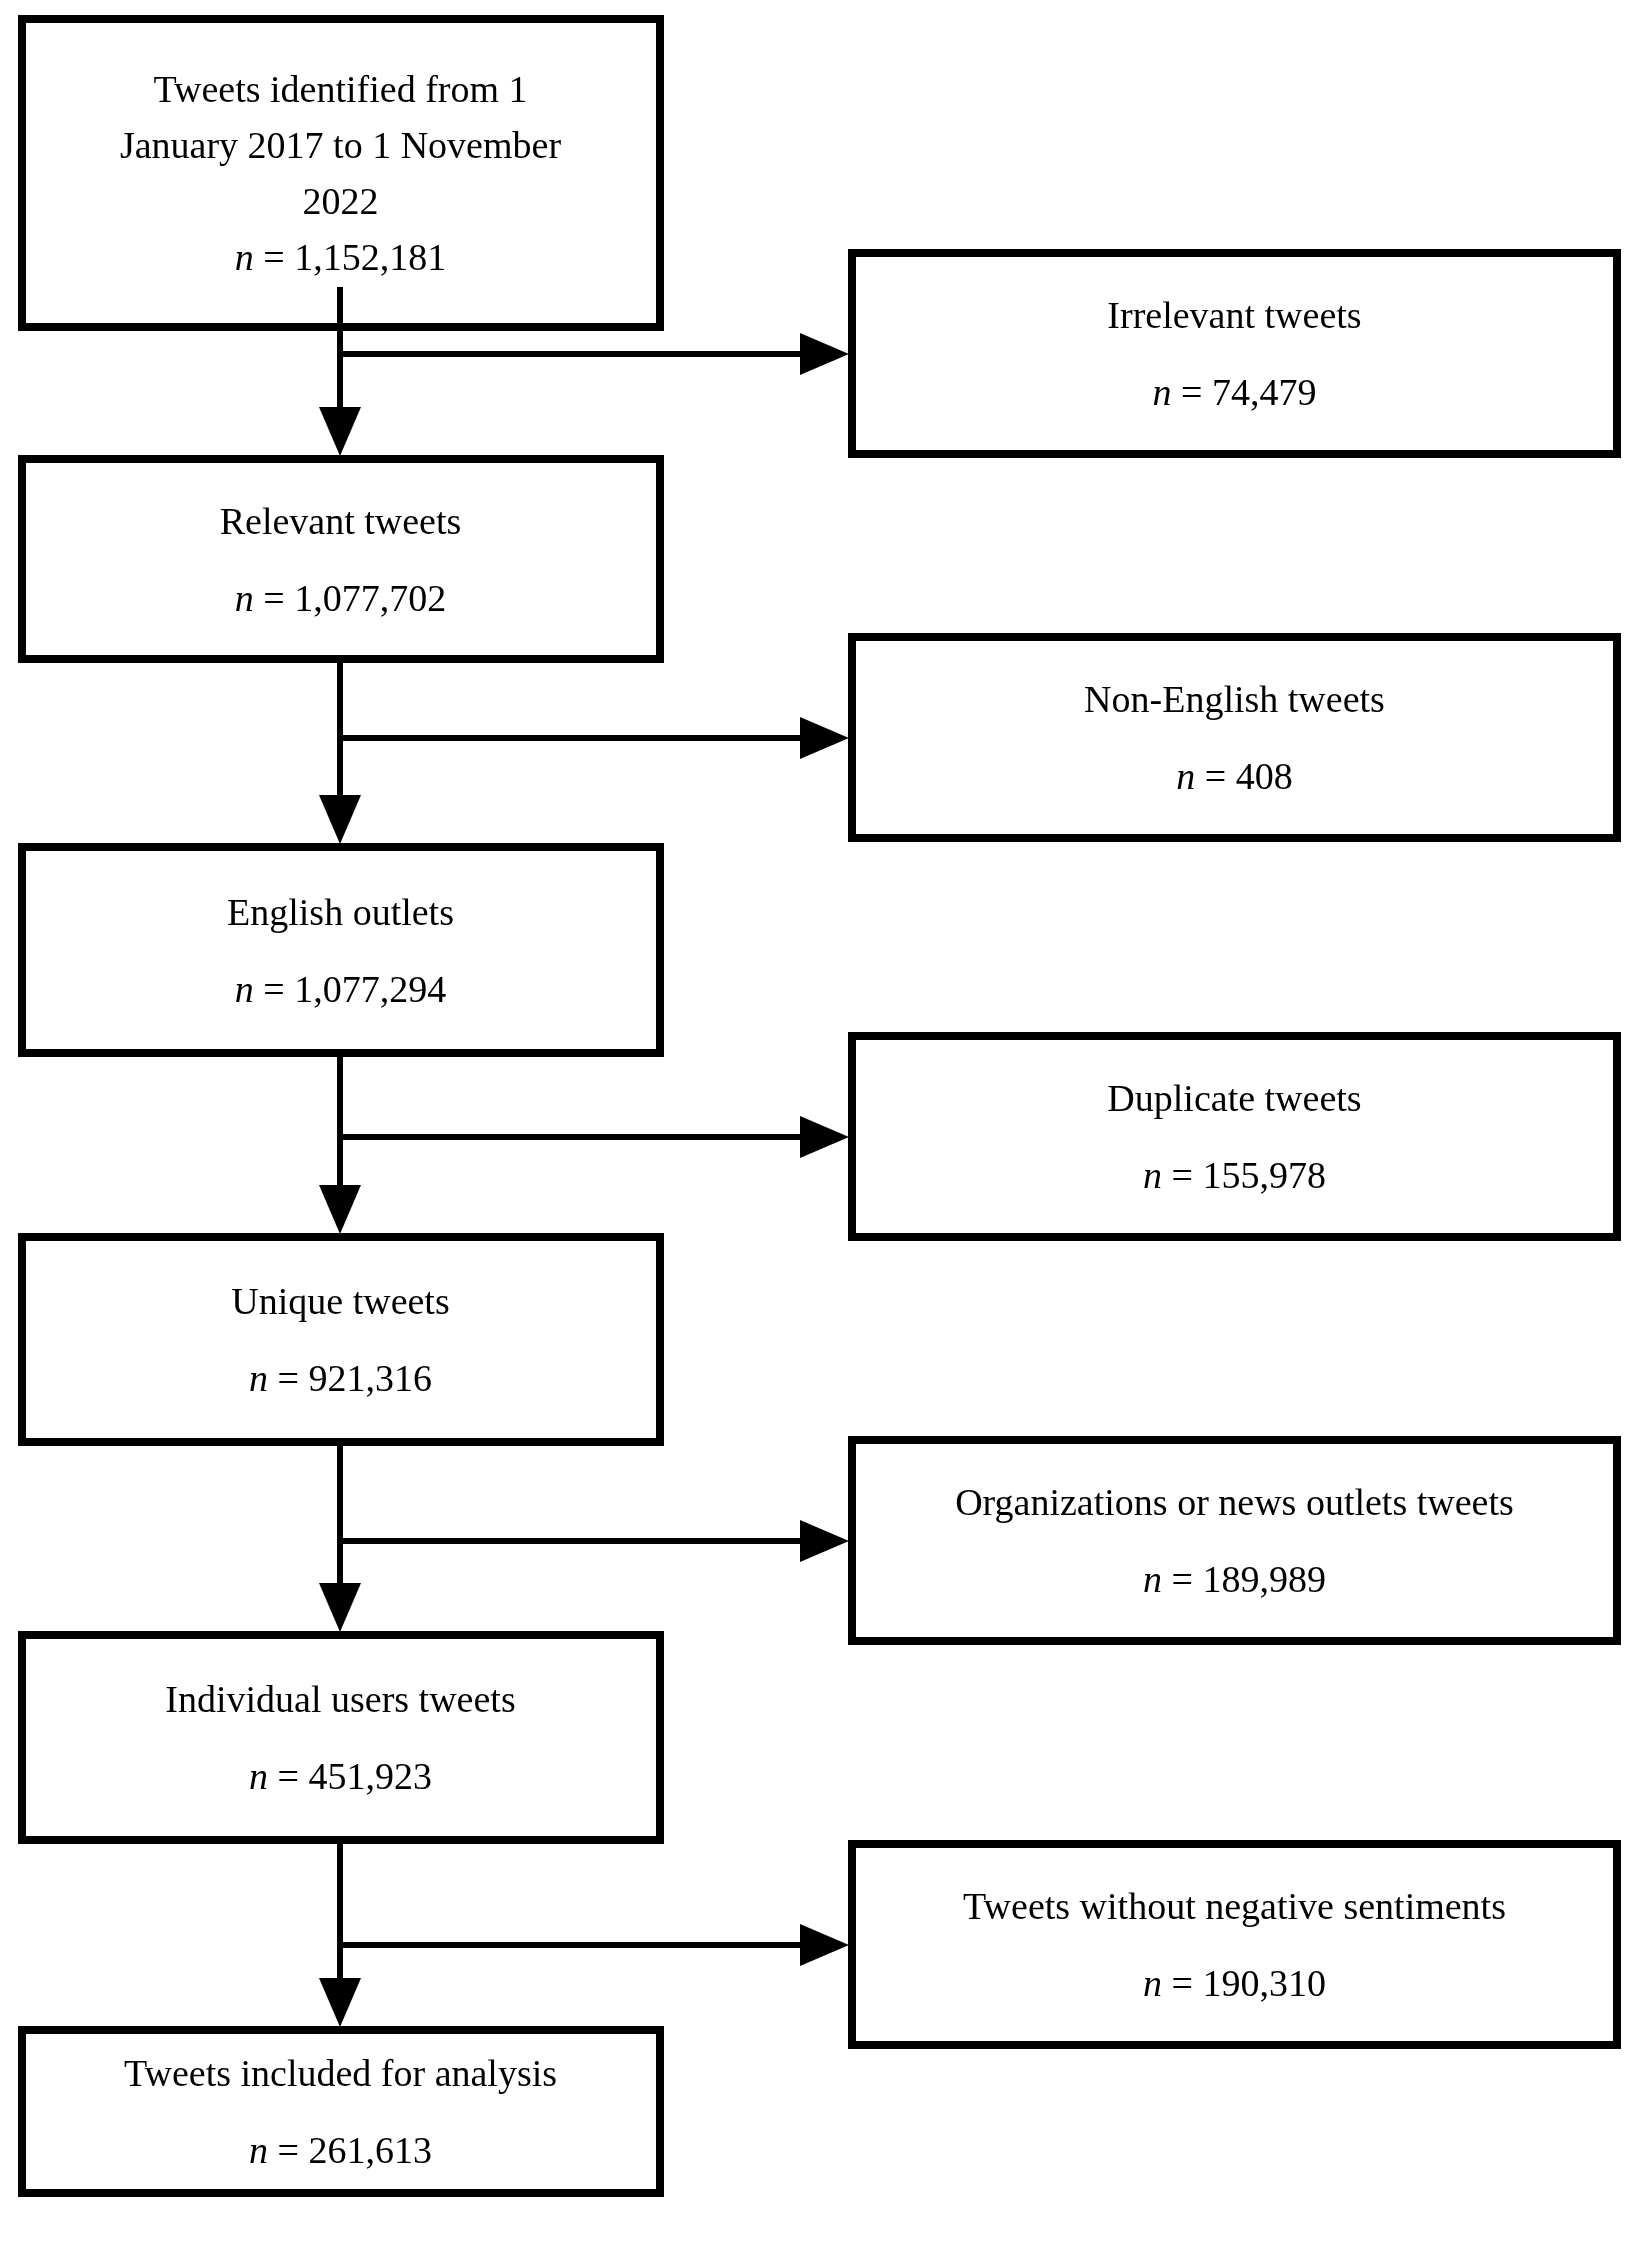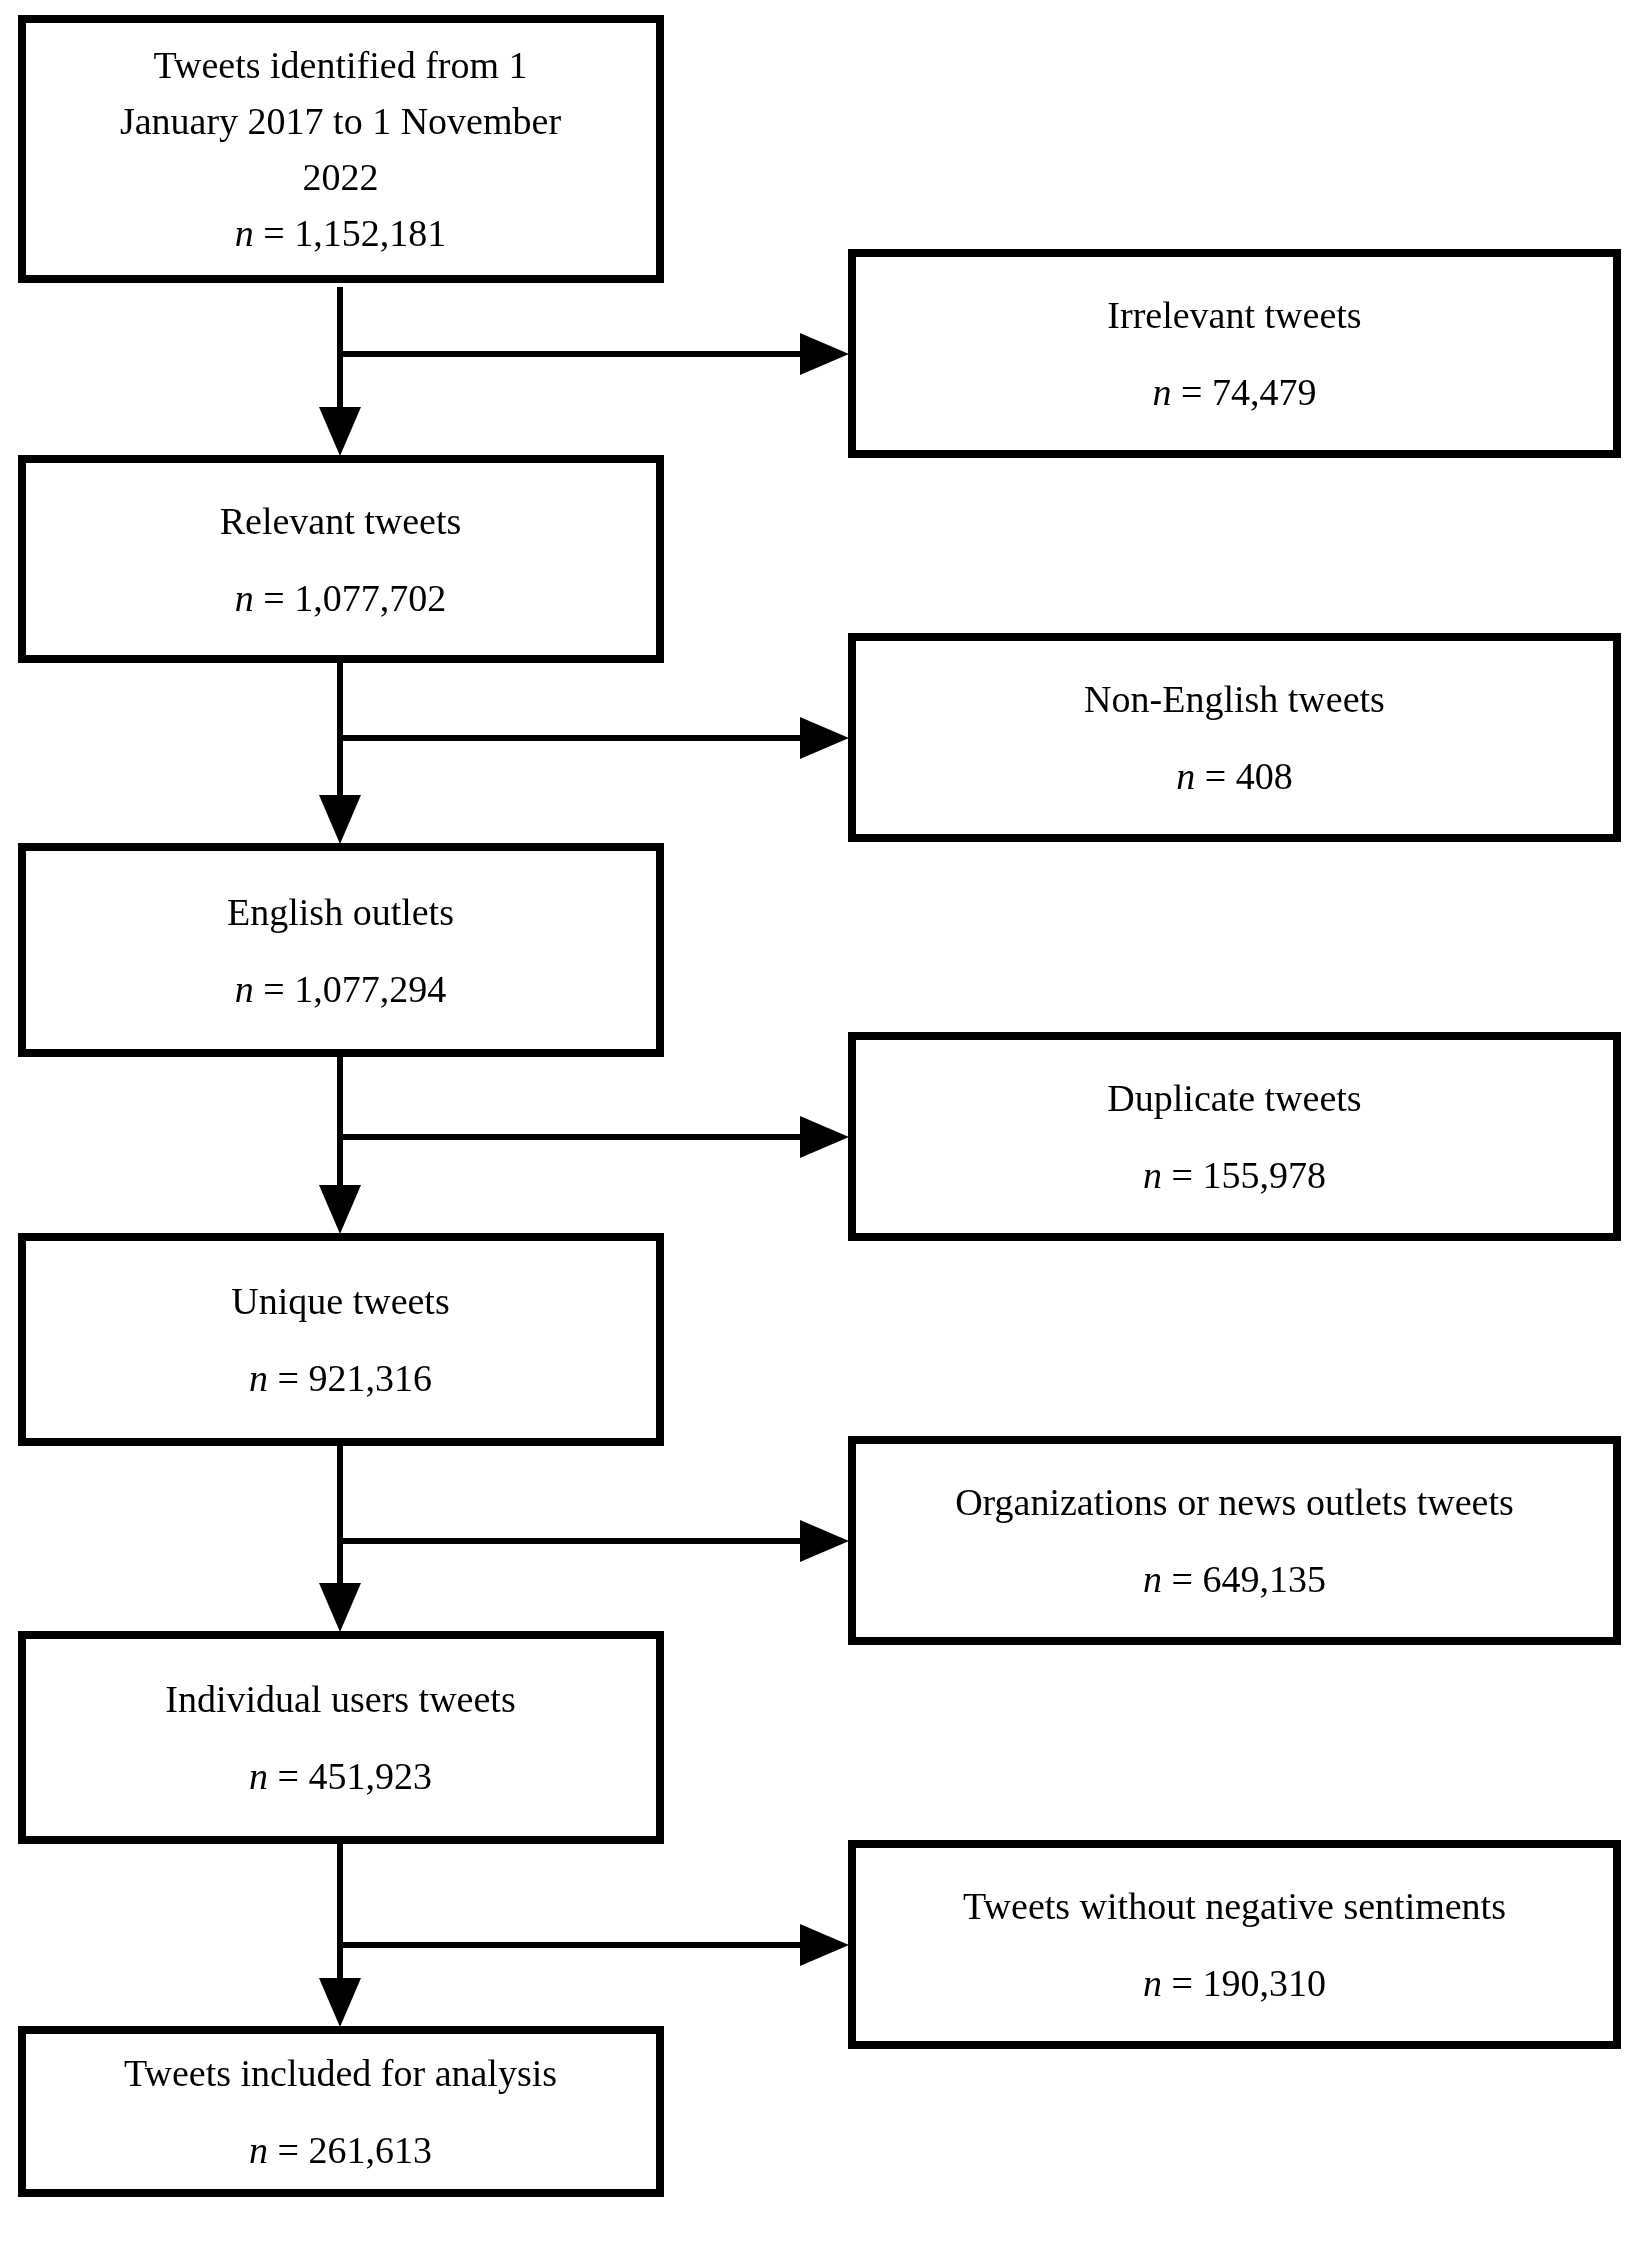--- a/index.html
+++ b/index.html
@@ -62,21 +62,21 @@
     border-top: 21px solid transparent;
     border-bottom: 21px solid transparent;
     border-left: 49px solid #000000;
   }
 </style>
 </head>
 <body>
 
 <div id="canvas">
 
-  <div class="box left-col multi" style="top:15px;height:268px;">
+  <div class="box left-col multi" style="top:15px;height:316px;">
     <div class="line">Tweets identified from 1</div>
     <div class="line">January 2017 to 1 November</div>
     <div class="line">2022</div>
     <div class="line nline"><i>n</i><span> = 1,152,181</span></div>
   </div>
 
   <div class="box left-col" style="top:455px;height:208px;">
     <div class="line">Relevant tweets</div>
     <div class="line nline"><i>n</i><span> = 1,077,702</span></div>
   </div>
@@ -111,21 +111,21 @@
     <div class="line nline"><i>n</i><span> = 408</span></div>
   </div>
 
   <div class="box right-col" style="top:1032px;height:209px;">
     <div class="line">Duplicate tweets</div>
     <div class="line nline"><i>n</i><span> = 155,978</span></div>
   </div>
 
   <div class="box right-col" style="top:1436px;height:209px;">
     <div class="line">Organizations or news outlets tweets</div>
-    <div class="line nline"><i>n</i><span> = 649,135</span></div>
+    <div class="line nline"><i>n</i><span> = 189,989</span></div>
   </div>
 
   <div class="box right-col" style="top:1840px;height:209px;">
     <div class="line">Tweets without negative sentiments</div>
     <div class="line nline"><i>n</i><span> = 190,310</span></div>
   </div>
 
   <div class="vline" style="top:287px;height:130px;"></div>
   <div class="arrow-down" style="top:407px;"></div>
 

